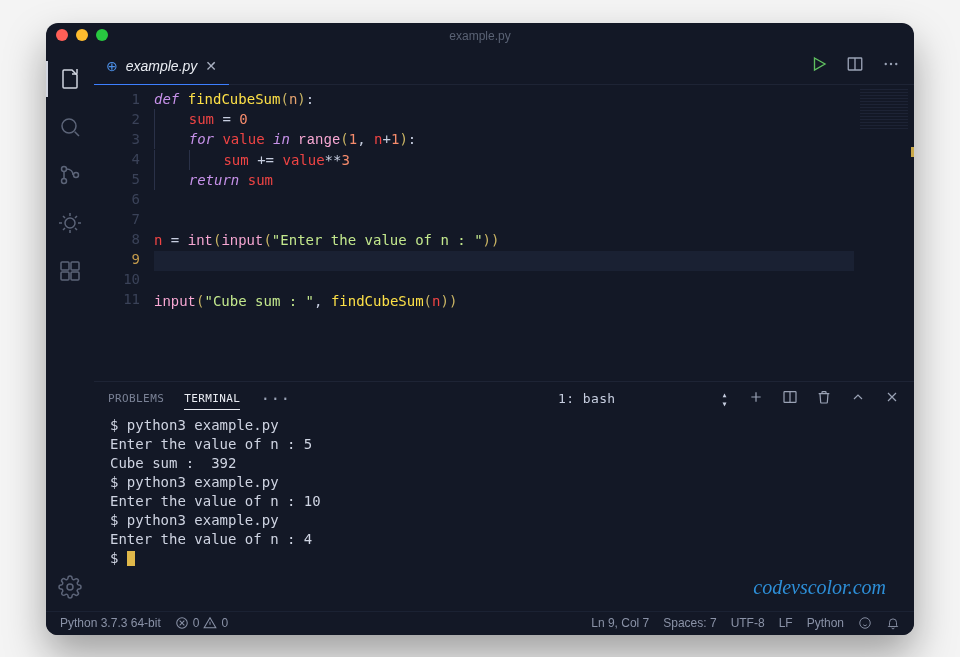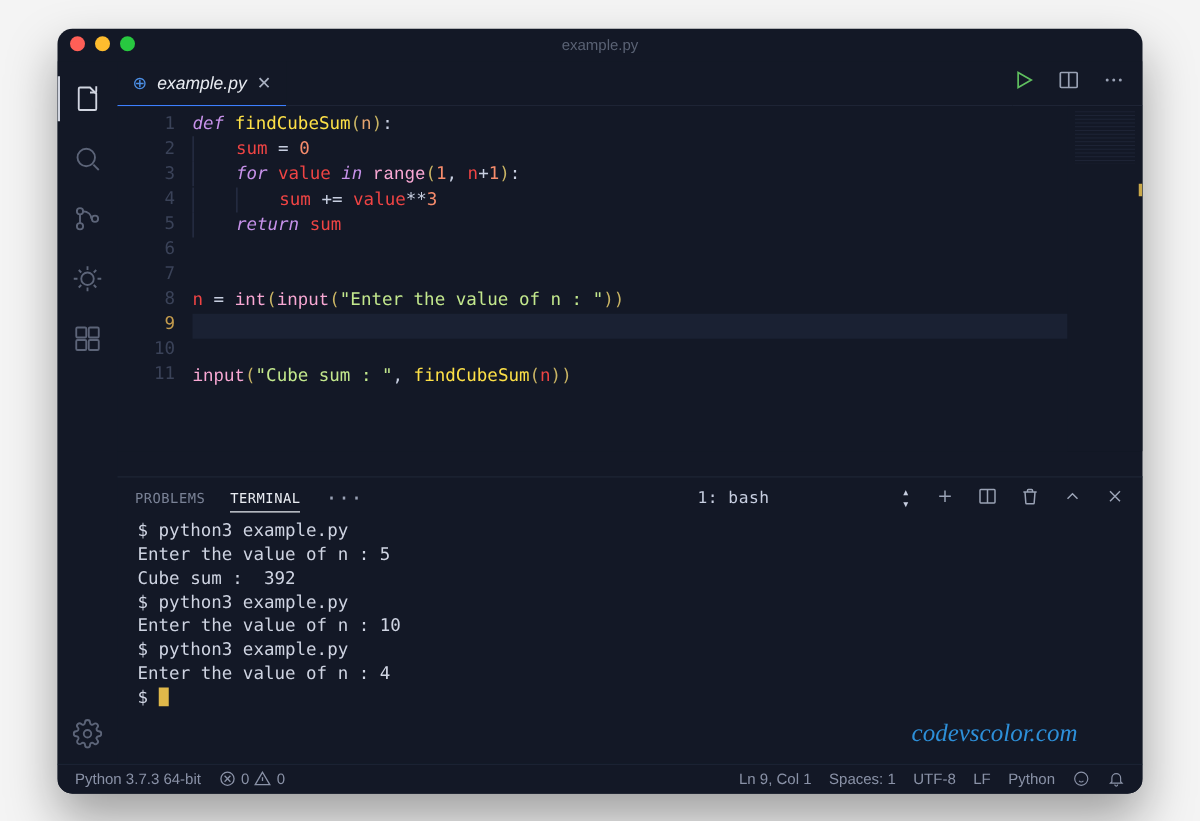--- a/index.html
+++ b/index.html
@@ -204,21 +204,21 @@
     flex:1;
     padding: 6px 16px;
     color:#cfd4e2;
     font-size: 14px;
     line-height: 19px;
     white-space: pre;
     overflow: hidden;
   }
   .cursor-block { display:inline-block; width:8px; height:15px; background:#e0b84a; vertical-align:middle; }
   .watermark {
-    position: absolute; right: 52px; bottom: 36px;
+    position: absolute; right: 28px; bottom: 36px;
     font-family: "Comic Sans MS","Segoe Script",cursive;
     color: #2d8fd8; font-size: 20px; font-style: italic;
   }
   .statusbar {
     height: 24px;
     border-top: 1px solid #1b2233;
     background: #131826;
     display: flex;
     align-items: center;
     font-size: 12px;
@@ -397,22 +397,22 @@
           <circle cx="12" cy="12" r="9"></circle>
           <path d="M8 8l8 8M16 8l-8 8"></path>
         </svg>
       <span>0</span>
       <svg viewBox="0 0 24 24" fill="none" stroke="currentColor" stroke-width="1.8">
           <path d="M12 3 2 20h20L12 3zM12 10v5M12 18h.01"></path>
         </svg>
       <span>0</span>
     </span>
     <span class="fill"></span>
-    <span class="status-item">Ln 9, Col 1</span>
-    <span class="status-item">Spaces: 1</span>
+    <span class="status-item">Ln 9, Col 7</span>
+    <span class="status-item">Spaces: 7</span>
     <span class="status-item">UTF-8</span>
     <span class="status-item">LF</span>
     <span class="status-item">Python</span>
     <span class="status-item">
         <svg viewBox="0 0 24 24" fill="none" stroke="currentColor" stroke-width="1.6">
           <circle cx="12" cy="12" r="9"></circle>
           <path d="M9 10h.01M15 10h.01M9 15c1 1 2 1.5 3 1.5s2-.5 3-1.5"></path>
         </svg>
       </span>
     <span class="status-item">

